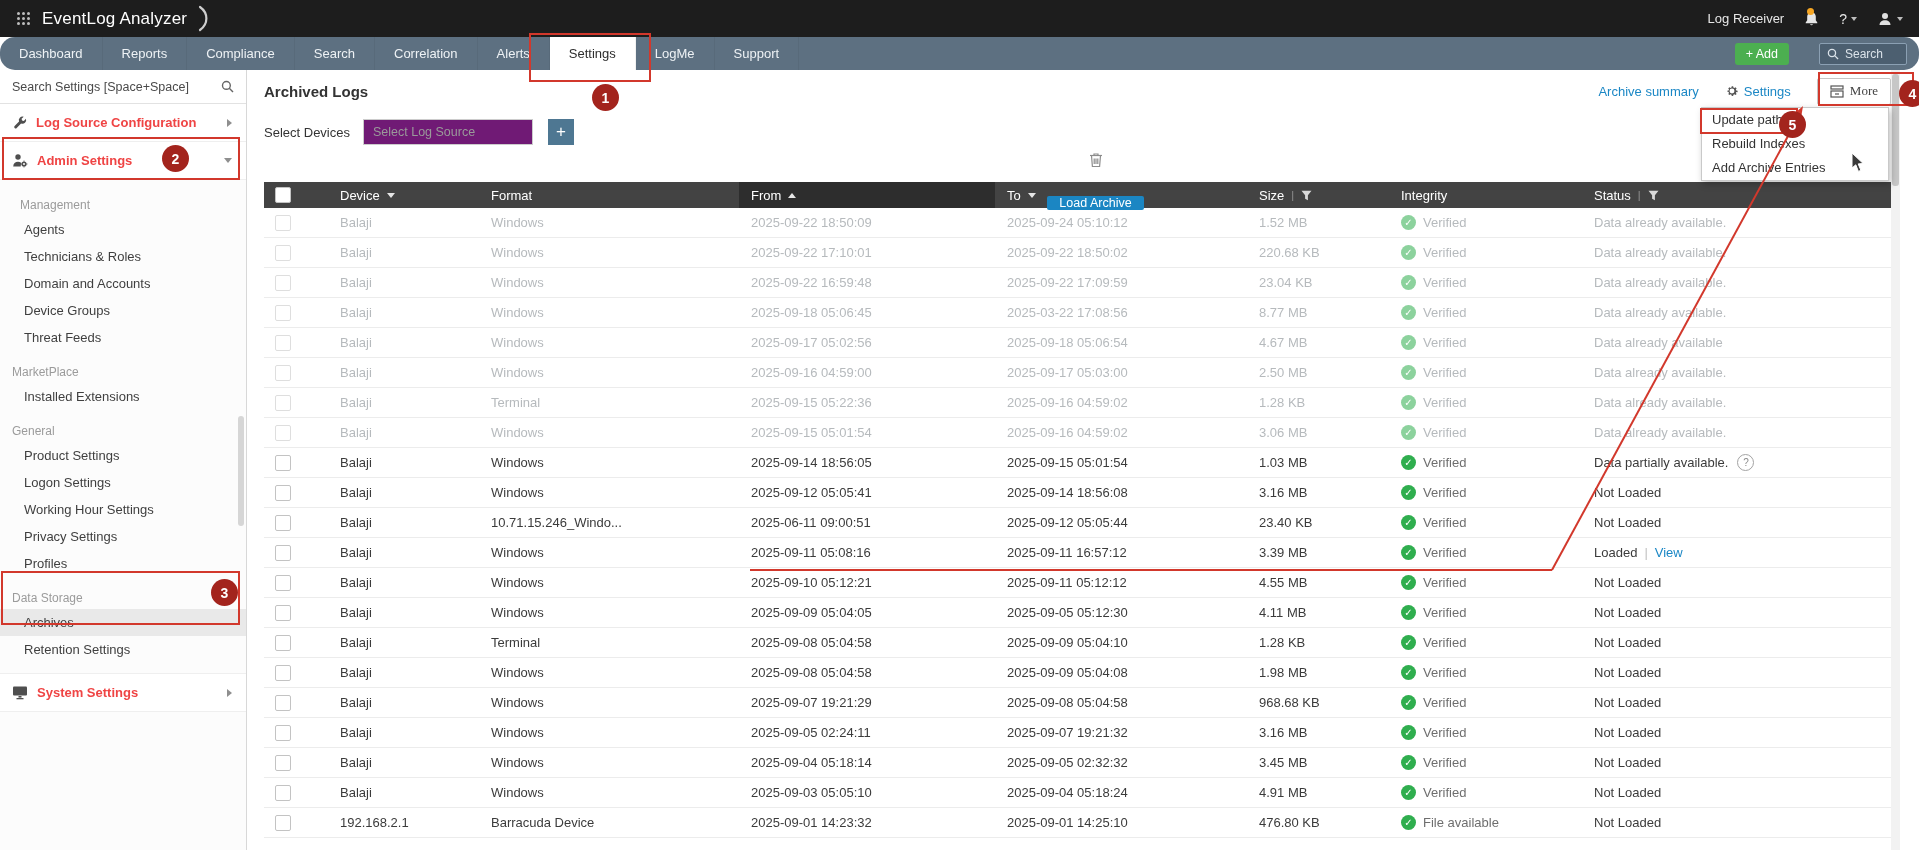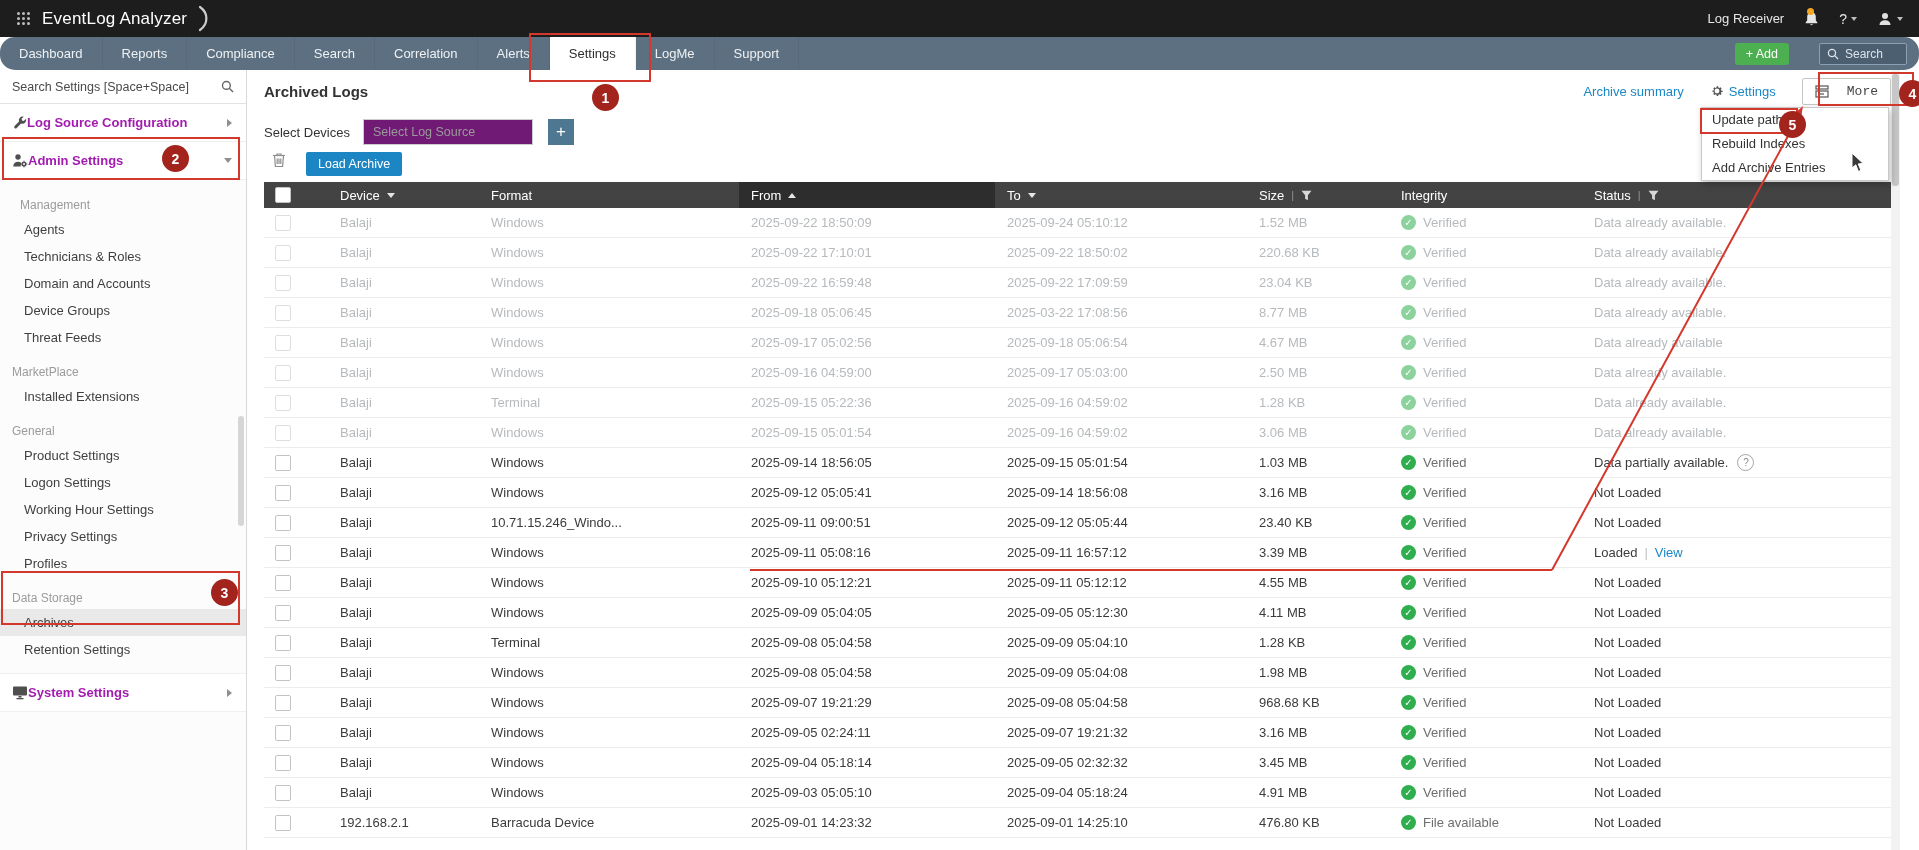--- a/index.html
+++ b/index.html
@@ -26,45 +26,45 @@
   .add-btn{background:#4caf50;color:#fff;border:none;border-radius:3px;height:22px;padding:0 11px;font-size:12.5px;font-family:inherit;margin-left:12px;}
   .nav-search{display:flex;align-items:center;gap:6px;height:22px;width:88px;border:1px solid #8ba0b3;background:#4c5f70;color:#dbe3ea;font-size:12px;padding:0 7px;border-radius:2px;box-sizing:border-box;}
 
   
   .layout{display:flex;height:780px;}
 
   
   .sidebar{flex:0 0 246px;width:246px;border-right:1px solid #d8d8d8;background:#fcfcfc;position:relative;}
   .side-search{height:33px;background:#fff;border-bottom:1px solid #e2e2e2;display:flex;align-items:center;padding:0 12px;}
   .side-search-text{flex:1;font-size:12.5px;color:#4a4a4a;}
-  .side-top{display:flex;align-items:center;height:37px;padding:0 14px 0 12px;font-size:13px;font-weight:bold;color:#a21caf;border-bottom:1px solid #efefef;background:#fff;}
+  .side-top{display:flex;align-items:center;gap:9px;height:37px;padding:0 14px 0 12px;font-size:13px;font-weight:bold;color:#ef4444;border-bottom:1px solid #efefef;background:#fff;}
   .chev-r{width:0;height:0;border-top:4px solid transparent;border-bottom:4px solid transparent;border-left:5px solid #8f8f8f;margin-left:auto;}
   .chev-d{width:0;height:0;border-left:4px solid transparent;border-right:4px solid transparent;border-top:5px solid #8f8f8f;margin-left:auto;}
   .side-section-title{margin-top:10px;height:22px;line-height:22px;padding-left:12px;font-size:12px;color:#9b9b9b;}
   .side-sections .side-section-title:first-child{margin-top:14px;padding-left:20px;}
   .side-item{height:27px;line-height:27px;padding-left:24px;font-size:13px;color:#3f3f3f;}
   .side-item.selected{background:#e9e9e9;}
   .side-top.system{margin-top:10px;border-top:1px solid #efefef;}
   .side-scroll-thumb{position:absolute;right:2px;top:346px;width:6px;height:110px;background:#d6d6d6;border-radius:3px;}
 
   
   .main{flex:1;position:relative;background:#fff;}
   .main-header{height:42px;display:flex;align-items:center;justify-content:space-between;padding:0 28px 0 17px;}
   .page-title{font-size:15px;font-weight:bold;color:#333;margin:0;}
   .main-actions{display:flex;align-items:center;gap:26px;}
   .link{color:#1b87c5;font-size:13px;text-decoration:none;}
   .link-group{display:flex;align-items:center;gap:5px;}
-  .more-btn{display:flex;align-items:center;gap:18px;height:27px;border:1px solid #c6c6c6;background:#fff;border-radius:2px;padding:0 12px;font-size:13px;color:#444;font-family:Liberation Mono, monospace;}
+  .more-btn{display:flex;align-items:center;gap:6px;height:27px;border:1px solid #c6c6c6;background:#fff;border-radius:2px;padding:0 12px;font-size:13px;color:#444;font-family:Liberation Serif, serif;}
 
   .filter-row{height:40px;display:flex;align-items:center;gap:13px;padding-left:17px;}
   .filter-label{font-size:13px;color:#333;}
   .device-select{width:170px;height:26px;border:1px solid #ccc;background:#701a75;display:flex;align-items:center;padding:0 9px;font-size:12.5px;color:#9a9a9a;box-sizing:border-box;}
   .add-device-btn{width:26px;height:26px;background:#4e7792;color:#fff;border:none;font-size:17px;line-height:24px;padding:0;margin-left:2px;font-family:inherit;}
 
-  .toolbar-row{height:28px;display:flex;gap:20px;padding-left:25px;}
+  .toolbar-row{height:28px;display:flex;align-items:center;gap:28px;padding-left:25px;flex-direction:column;}
   .load-btn{background:#1b86c3;color:#fff;border:none;border-radius:2px;height:24px;padding:0 12px;font-size:12.5px;font-family:inherit;}
 
   
   .table{margin-left:17px;width:1627px;margin-top:2px;}
   .thead{display:flex;align-items:stretch;height:26px;background:#434343;color:#fff;}
   .hcell{display:flex;align-items:center;font-size:13px;box-sizing:border-box;padding-left:12px;}
   .hcell.sorted{background:#2d2d2d;}
   .hsep{color:rgba(255,255,255,.4);margin:0 7px;font-size:11px;}
   .tri-up{display:inline-block;width:0;height:0;border-left:4px solid transparent;border-right:4px solid transparent;border-bottom:5px solid #e6e6e6;margin-left:7px;}
   .tri-dn{display:inline-block;width:0;height:0;border-left:4px solid transparent;border-right:4px solid transparent;border-top:5px solid #e6e6e6;margin-left:7px;}
@@ -507,21 +507,21 @@
               <div class="cell c-status">
                 <span class="status-text">Not Loaded</span>
               </div>
             </div>
             <div class="trow">
               <div class="cell c-check">
                 <span class="checkbox"></span>
               </div>
               <div class="cell c-device">Balaji</div>
               <div class="cell c-format">10.71.15.246_Windo...</div>
-              <div class="cell c-from">2025-09-11 09:00:51</div>
+              <div class="cell c-from">2025-06-11 09:00:51</div>
               <div class="cell c-to">2025-09-12 05:05:44</div>
               <div class="cell c-size">23.40 KB</div>
               <div class="cell c-integrity">
                 <span class="vcheck">✓</span>
                 <span class="vtext">Verified</span>
               </div>
               <div class="cell c-status">
                 <span class="status-text">Not Loaded</span>
               </div>
             </div>

